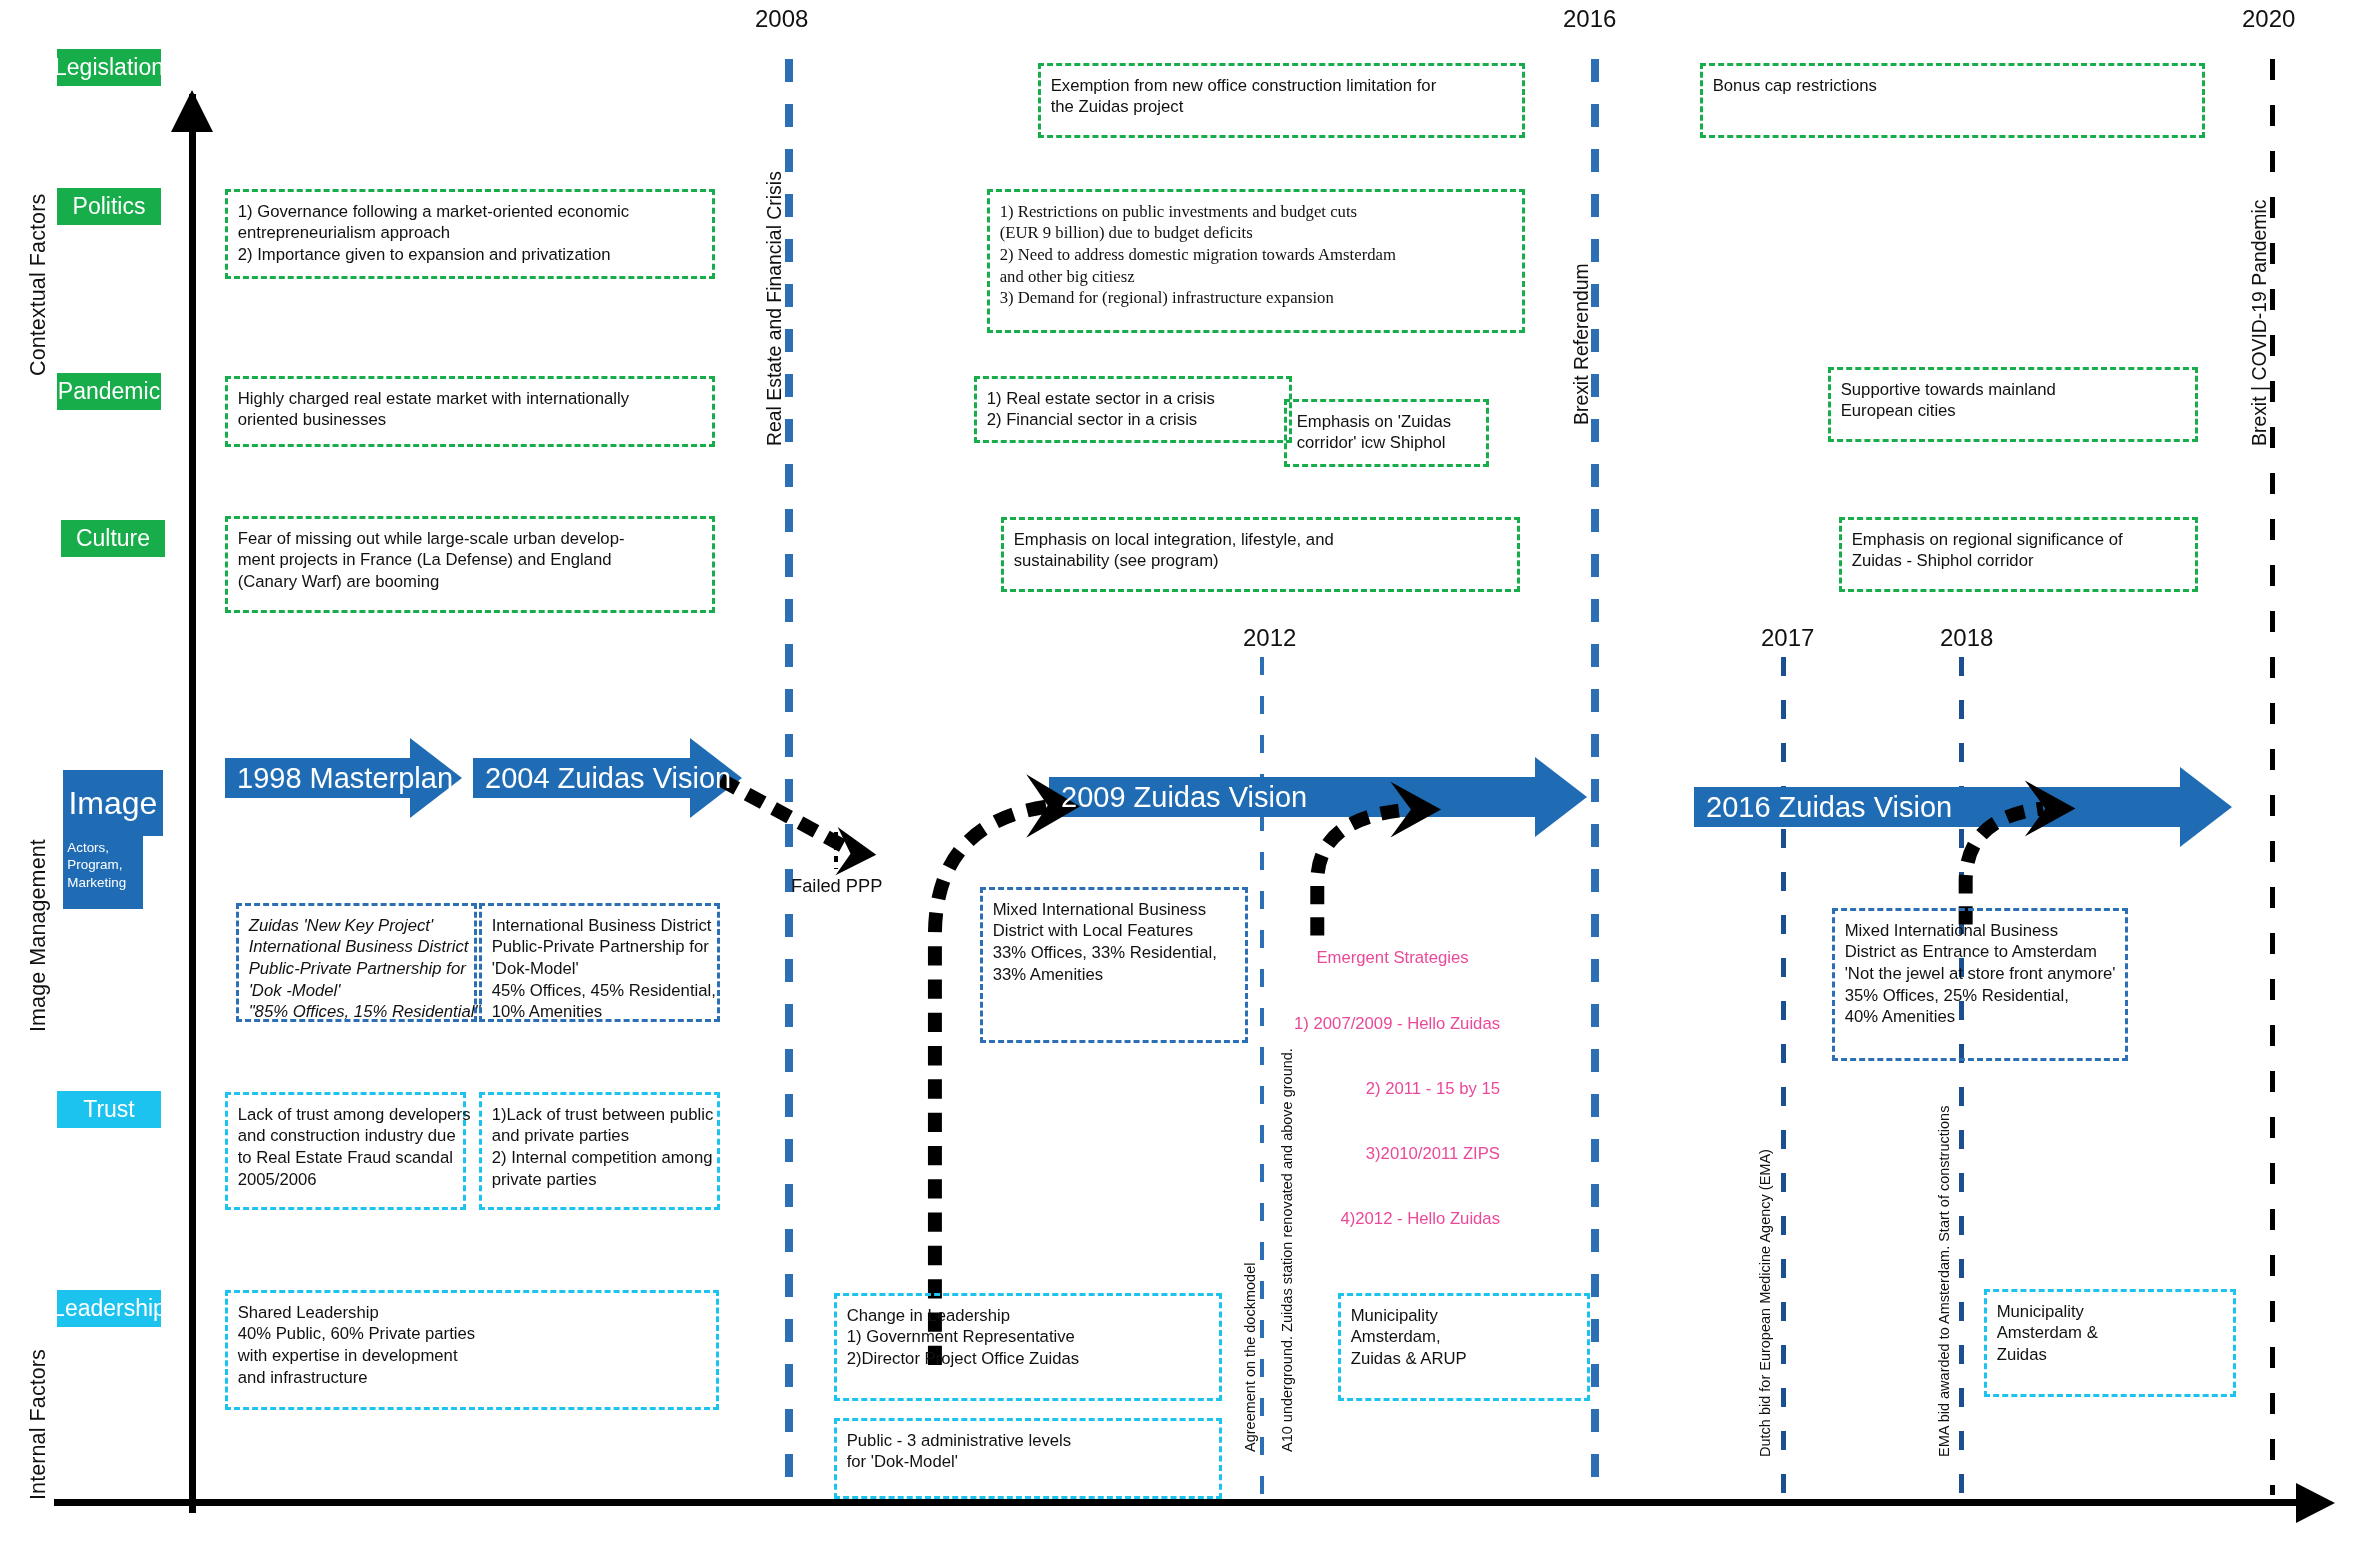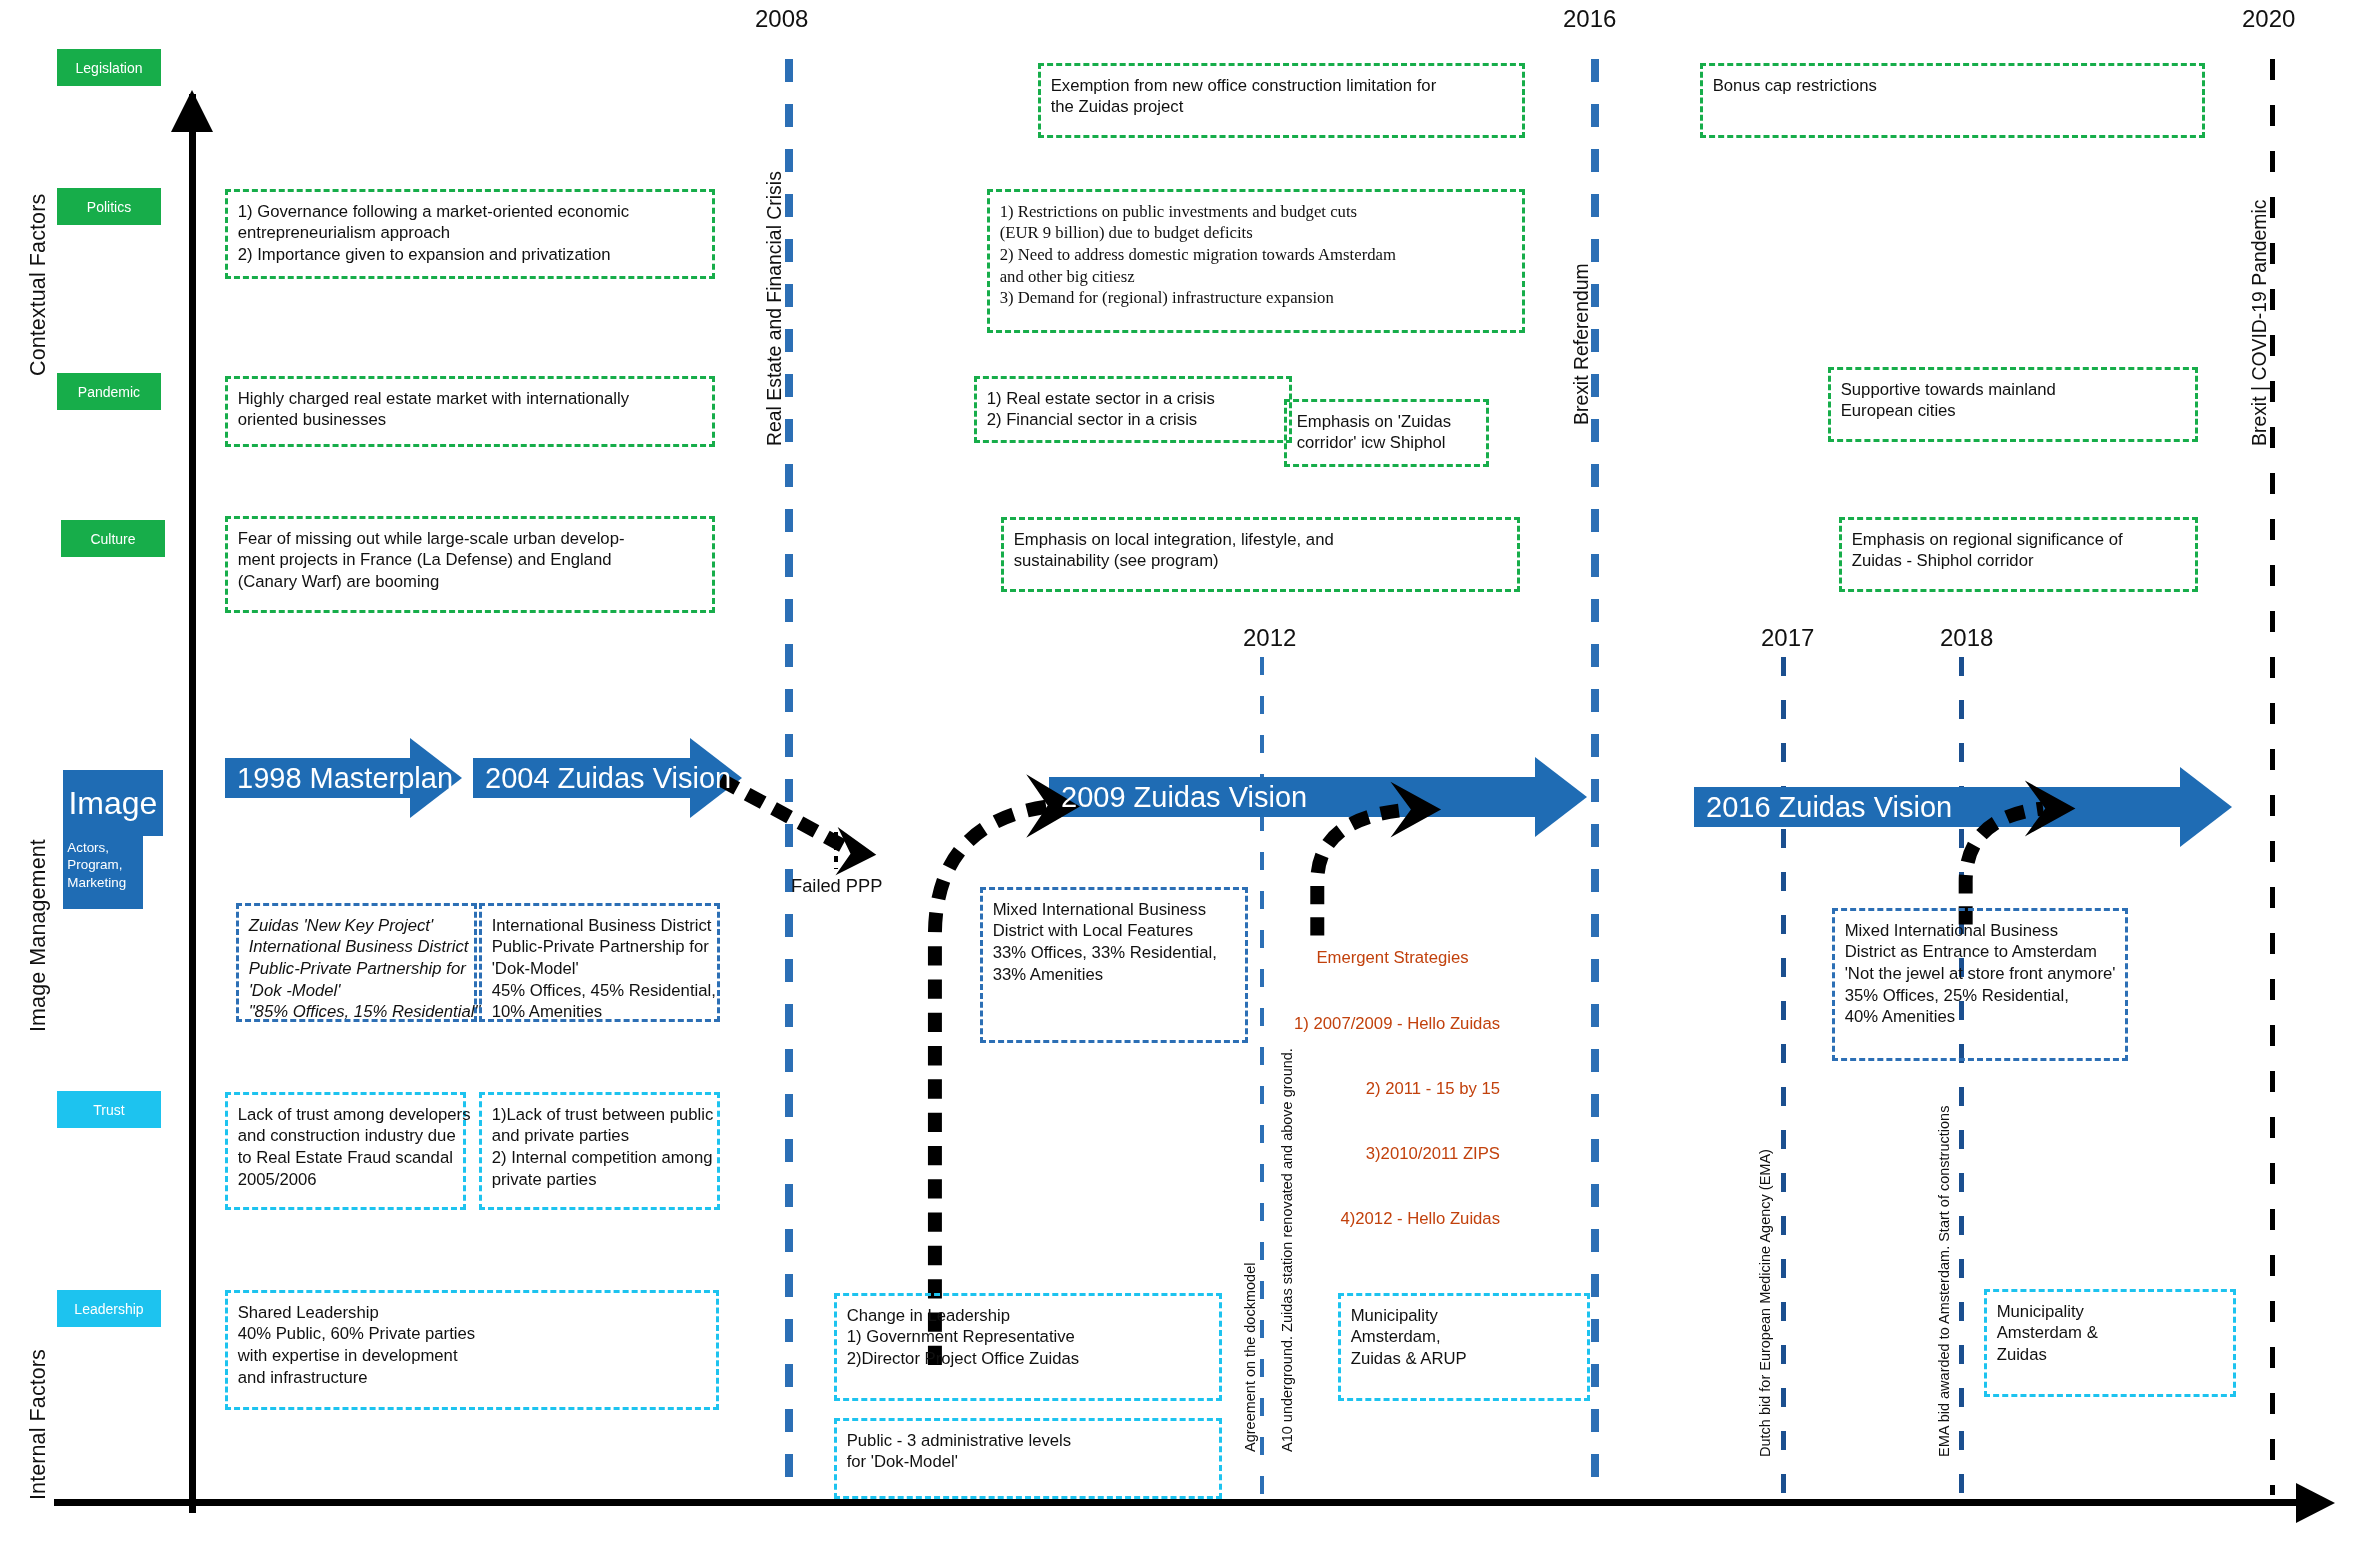--- a/index.html
+++ b/index.html
@@ -13,21 +13,21 @@
   .axis-h{position:absolute;left:54px;top:1499px;height:7px;width:2247px;background:#000;}
   .axis-h-head{position:absolute;left:2296px;top:1483px;width:0;height:0;
       border-top:20px solid transparent;border-bottom:20px solid transparent;border-left:39px solid #000;}
 
   
   .side-label{position:absolute;transform-origin:0 0;transform:rotate(-90deg);
       font-size:21.5px;color:#111;white-space:nowrap;letter-spacing:0.1px;}
 
   
   .pill{position:absolute;display:flex;align-items:center;justify-content:center;
-      color:#fff;font-size:14px;white-space:nowrap;}
+      color:#fff;font-size:23px;white-space:nowrap;}
   .pill.green{background:#17ad4a;}
   .pill.cyan{background:#1dc3ef;}
 
   .image-pill{position:absolute;left:63px;top:770px;width:100px;height:66px;background:#1f6cb4;
       color:#fff;font-size:32px;display:flex;align-items:center;padding-left:5.4px;box-sizing:border-box;}
   .image-sub{position:absolute;left:63px;top:836px;width:80px;height:73px;background:#1f6cb4;
       color:#fff;font-size:13.4px;line-height:1.28;padding:3.2px 0 0 4.3px;box-sizing:border-box;}
 
   
   .box{position:absolute;box-sizing:border-box;background:transparent;
@@ -58,21 +58,21 @@
   .chev .head{position:absolute;top:0;width:0;height:0;
       border-top:40px solid transparent;border-bottom:40px solid transparent;border-left:52px solid #1f6cb4;}
   .chev .txt{position:relative;z-index:4;padding-left:12px;line-height:81px;white-space:nowrap;}
 
   
   .dotted-svg{position:absolute;pointer-events:none;}
 
   .failed-ppp{position:absolute;font-size:18.3px;color:#111;white-space:nowrap;}
   .tiny-dot-line{position:absolute;width:3.8px;
       background:repeating-linear-gradient(to bottom,#000 0 6px,transparent 6px 12px);}
-  .emergent{position:absolute;font-size:16.7px;line-height:1.30;color:#c2410c;text-align:right;white-space:pre;}
+  .emergent{position:absolute;font-size:16.7px;line-height:1.30;color:#ec4899;text-align:right;white-space:pre;}
 </style>
 </head>
 <body>
 
 <div id="stage">
 
   <div class="axis-v-head"></div>
   <div class="axis-v"></div>
   <div class="axis-h"></div>
   <div class="axis-h-head"></div>

